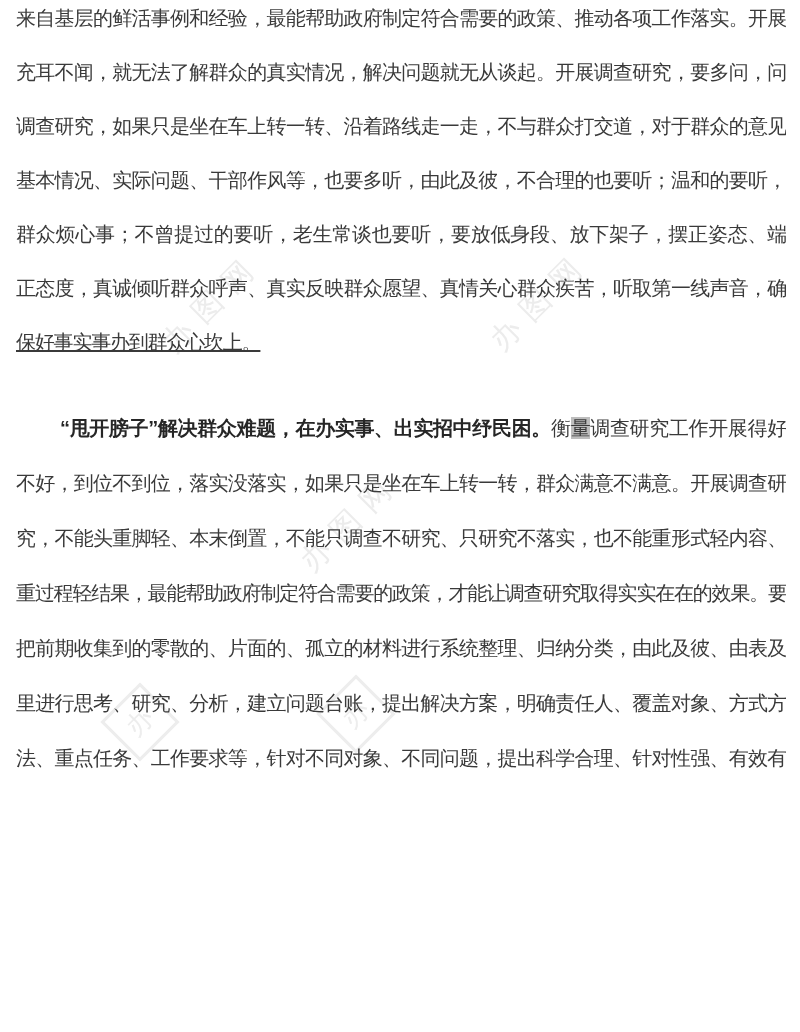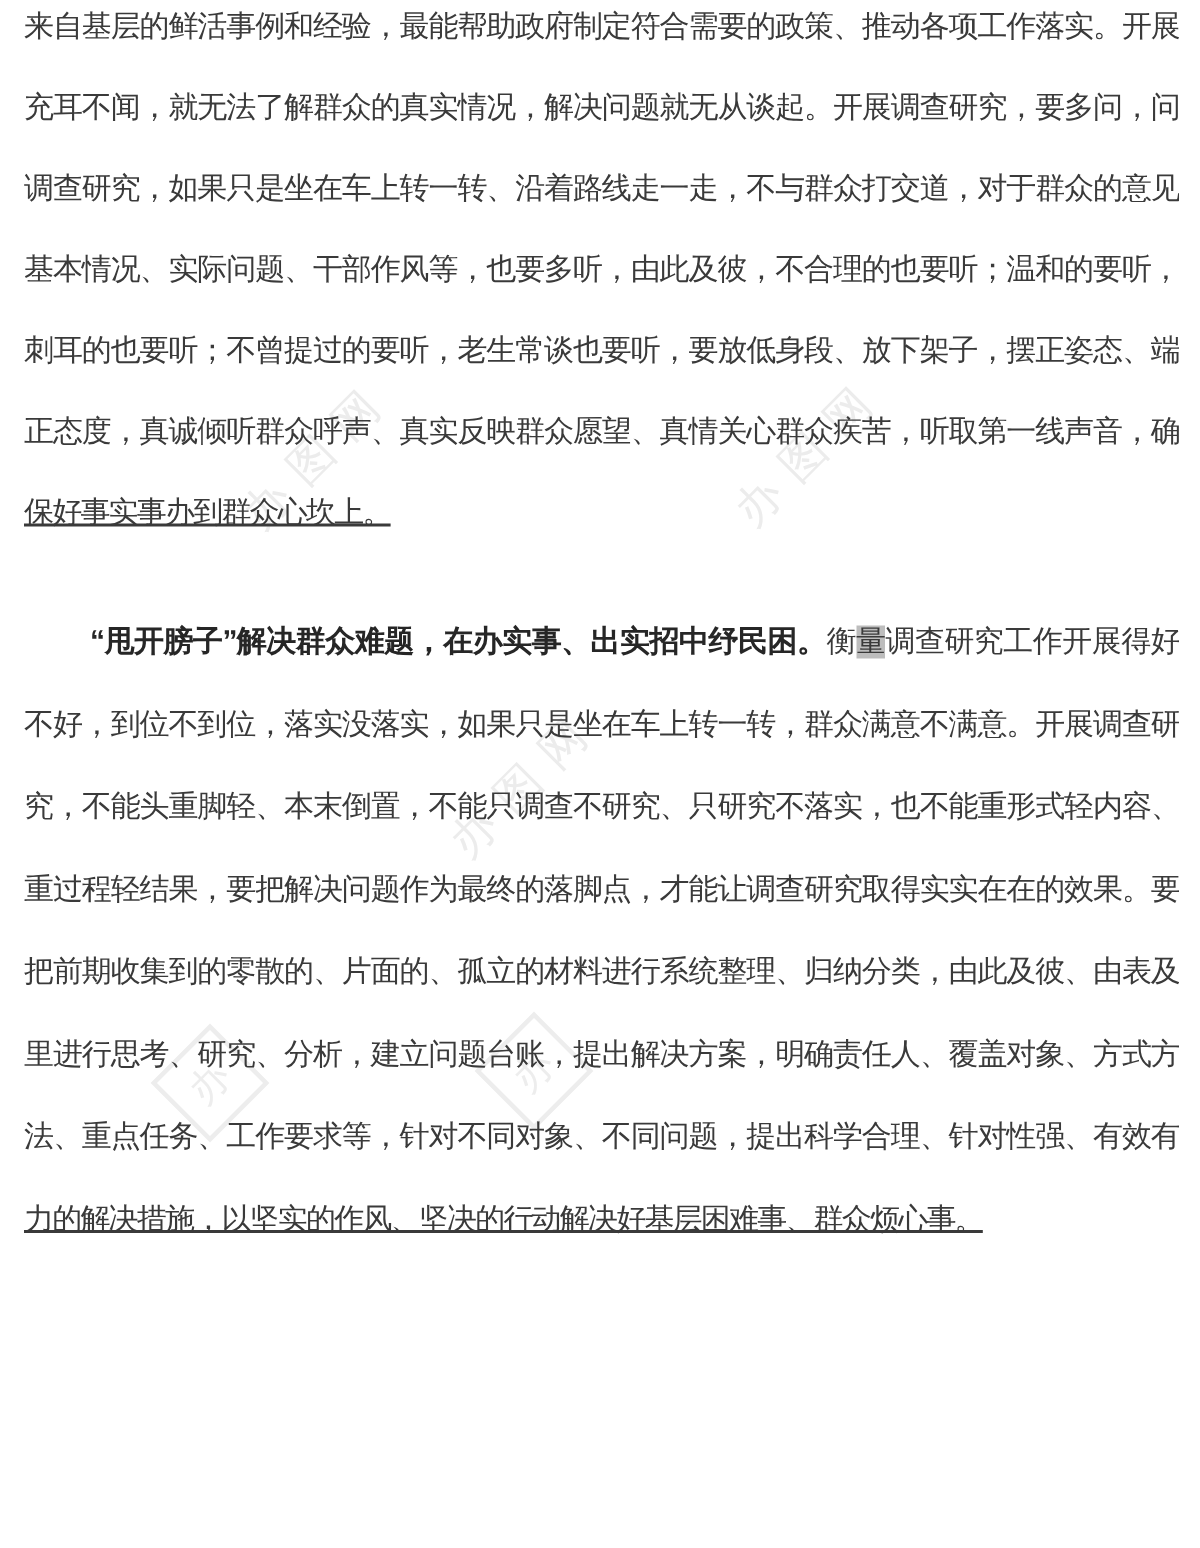--- a/index.html
+++ b/index.html
@@ -89,28 +89,27 @@
       <div class="wm-logo" style="left: 356px; top: 714px;">
         <span class="wm-logo-char">办</span>
       </div>
     </div>
   <div class="doc">
       <div class="para">
         <div class="line"><span>来自基层的鲜活事例和经验，最能帮助政府制定符合需要的政策、推动各项工作落实。开展</span></div>
         <div class="line"><span>充耳不闻，就无法了解群众的真实情况，解决问题就无从谈起。开展调查研究，要多问，问</span></div>
         <div class="line"><span>调查研究，如果只是坐在车上转一转、沿着路线走一走，不与群众打交道，对于群众的意见</span></div>
         <div class="line"><span>基本情况、实际问题、干部作风等，也要多听，由此及彼，不合理的也要听；温和的要听，</span></div>
-        <div class="line"><span>刺耳的也要听；不曾提过的要听，老生常谈也要听，要放低身段、放下架子，摆正姿态、端</span></div>
+        <div class="line"><span>群众烦心事；不曾提过的要听，老生常谈也要听，要放低身段、放下架子，摆正姿态、端</span></div>
         <div class="line"><span>正态度，真诚倾听群众呼声、真实反映群众愿望、真情关心群众疾苦，听取第一线声音，确</span></div>
         <div class="line last"><span>保好事实事办到群众心坎上。</span></div>
       </div>
       <div class="para">
         <div class="line indent"><span class="bold">“甩开膀子”解决群众难题，在办实事、出实招中纾民困。</span><span>衡</span><span class="hl">量</span><span>调查研究工作开展得好</span></div>
         <div class="line"><span>不好，到位不到位，落实没落实，如果只是坐在车上转一转，群众满意不满意。开展调查研</span></div>
         <div class="line"><span>究，不能头重脚轻、本末倒置，不能只调查不研究、只研究不落实，也不能重形式轻内容、</span></div>
-        <div class="line"><span>重过程轻结果，要把解决问题作为最终的落脚点，才能让调查研究取得实实在在的效果。要</span></div>
+        <div class="line"><span>重过程轻结果，最能帮助政府制定符合需要的政策，才能让调查研究取得实实在在的效果。要</span></div>
         <div class="line"><span>把前期收集到的零散的、片面的、孤立的材料进行系统整理、归纳分类，由此及彼、由表及</span></div>
         <div class="line"><span>里进行思考、研究、分析，建立问题台账，提出解决方案，明确责任人、覆盖对象、方式方</span></div>
         <div class="line"><span>法、重点任务、工作要求等，针对不同对象、不同问题，提出科学合理、针对性强、有效有</span></div>
-        <div class="line last"><span>力的解决措施，以坚实的作风、坚决的行动解决好基层困难事、群众烦心事。</span></div>
       </div>
     </div>
 </div>
 
 </body></html>

